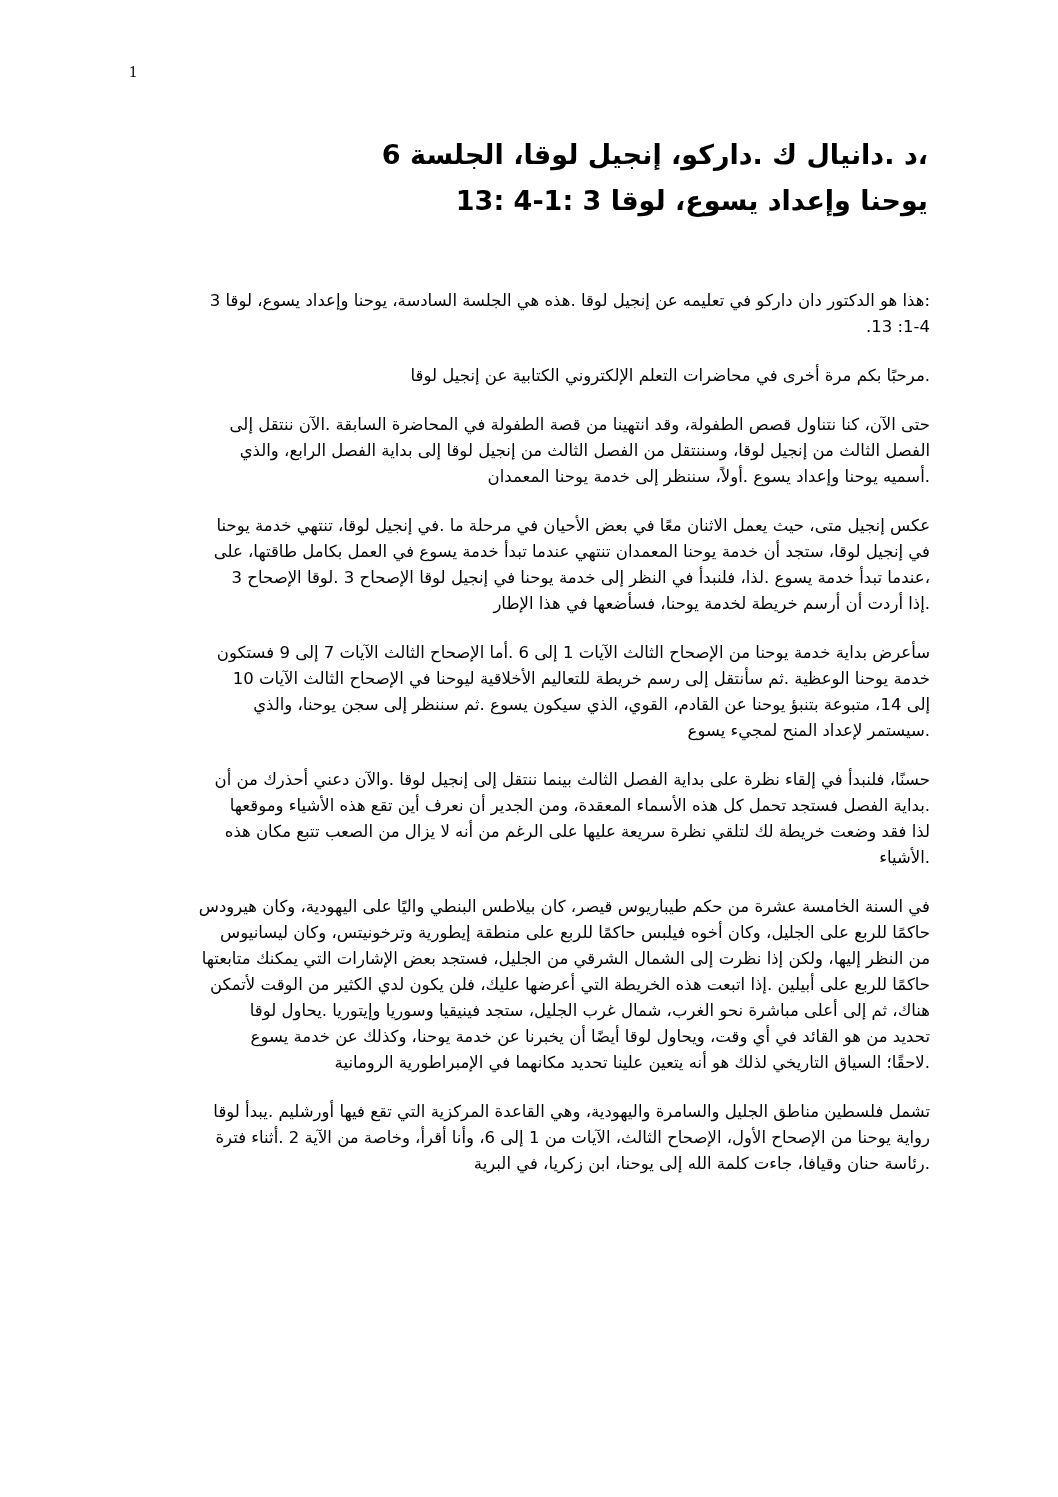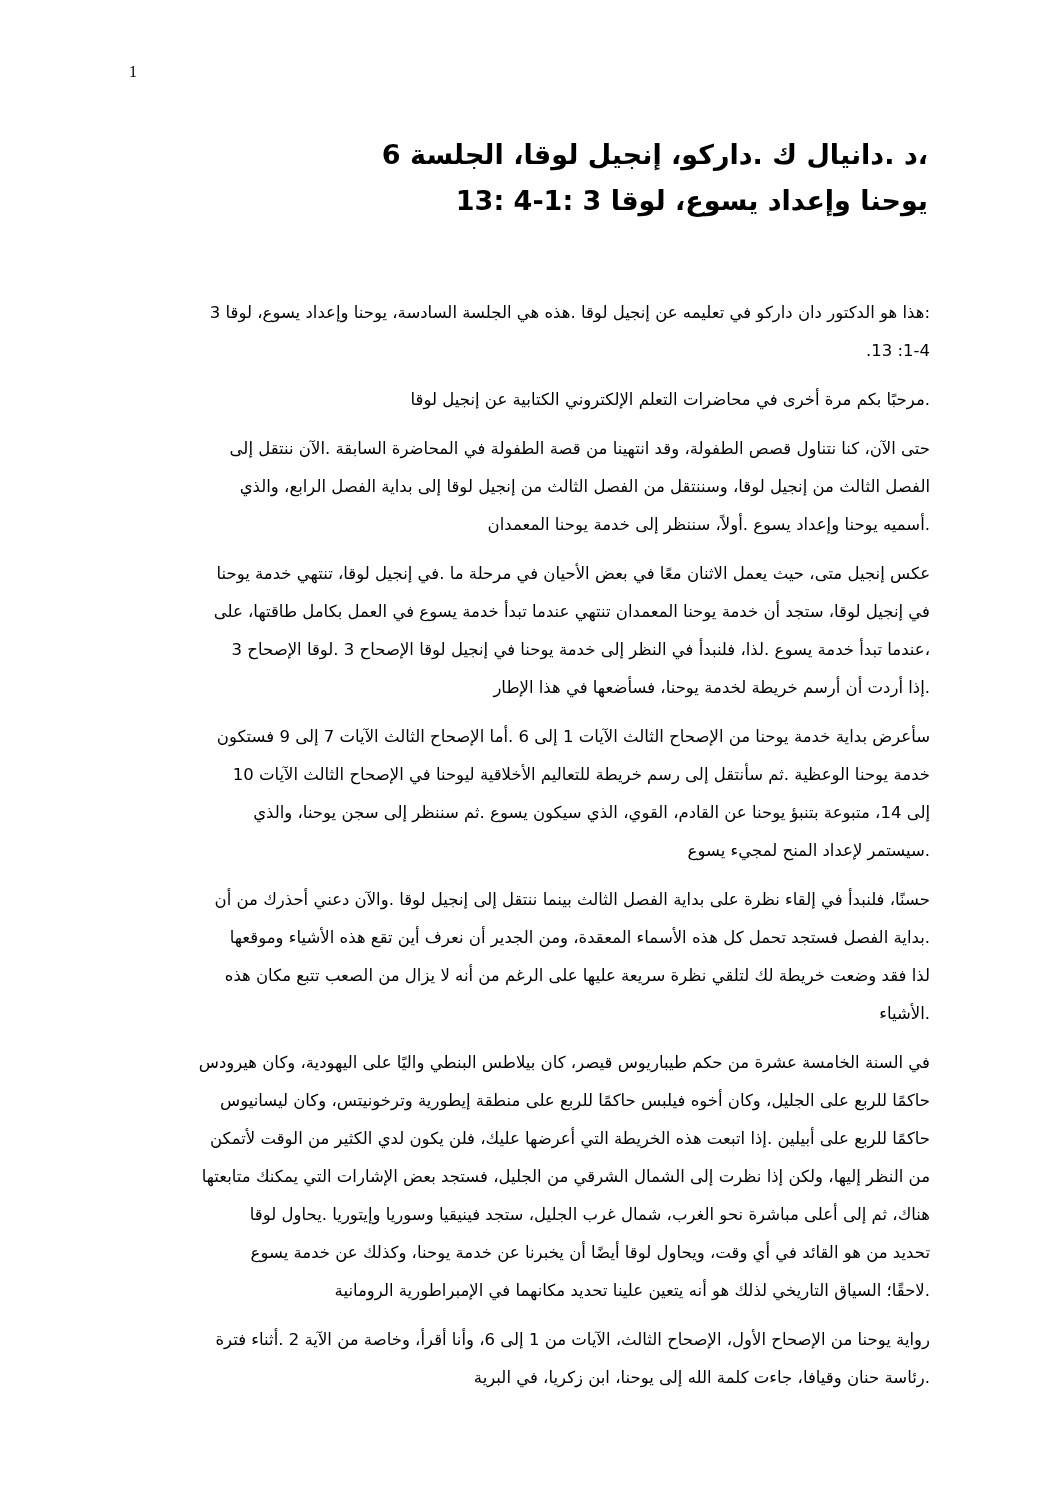--- a/index.html
+++ b/index.html
@@ -54,21 +54,20 @@
       font-family: "DejaVu Sans", sans-serif;
       font-size: 16.5px;
       line-height: 26px;
     }
     .para {
       margin: 0 0 23px 0;
     }
     .line {
       display: block;
       white-space: nowrap;
-      margin-top: 12px;
     }
   </style>
 </head>
 <body>
 
 <div class="page-number">1</div>
 
 <div class="title-block">
   <div class="title-line">،د .دانيال ك .داركو، إنجيل لوقا، الجلسة 6</div>
   <div class="title-line">يوحنا وإعداد يسوع، لوقا 3 :1-4 :13</div>
@@ -101,23 +100,24 @@
   </p>
   <p class="para">
     <span class="line">حسنًا، فلنبدأ في إلقاء نظرة على بداية الفصل الثالث بينما ننتقل إلى إنجيل لوقا .والآن دعني أحذرك من أن</span>
     <span class="line">.بداية الفصل فستجد تحمل كل هذه الأسماء المعقدة، ومن الجدير أن نعرف أين تقع هذه الأشياء وموقعها</span>
     <span class="line">لذا فقد وضعت خريطة لك لتلقي نظرة سريعة عليها على الرغم من أنه لا يزال من الصعب تتبع مكان هذه</span>
     <span class="line">.الأشياء</span>
   </p>
   <p class="para">
     <span class="line">في السنة الخامسة عشرة من حكم طيباريوس قيصر، كان بيلاطس البنطي واليًا على اليهودية، وكان هيرودس</span>
     <span class="line">حاكمًا للربع على الجليل، وكان أخوه فيلبس حاكمًا للربع على منطقة إيطورية وترخونيتس، وكان ليسانيوس</span>
+    <span class="line">من النظر إليها، ولكن إذا نظرت إلى الشمال الشرقي من الجليل، فستجد بعض الإشارات التي يمكنك متابعتها</span>
     <span class="line">حاكمًا للربع على أبيلين .إذا اتبعت هذه الخريطة التي أعرضها عليك، فلن يكون لدي الكثير من الوقت لأتمكن</span>
-    <span class="line">من النظر إليها، ولكن إذا نظرت إلى الشمال الشرقي من الجليل، فستجد بعض الإشارات التي يمكنك متابعتها</span>
     <span class="line">هناك، ثم إلى أعلى مباشرة نحو الغرب، شمال غرب الجليل، ستجد فينيقيا وسوريا وإيتوريا .يحاول لوقا</span>
     <span class="line">تحديد من هو القائد في أي وقت، ويحاول لوقا أيضًا أن يخبرنا عن خدمة يوحنا، وكذلك عن خدمة يسوع</span>
     <span class="line">.لاحقًا؛ السياق التاريخي لذلك هو أنه يتعين علينا تحديد مكانهما في الإمبراطورية الرومانية</span>
   </p>
   <p class="para">
+    <span class="line">تشمل فلسطين مناطق الجليل والسامرة واليهودية، وهي القاعدة المركزية التي تقع فيها أورشليم .يبدأ لوقا</span>
     <span class="line">رواية يوحنا من الإصحاح الأول، الإصحاح الثالث، الآيات من 1 إلى 6، وأنا أقرأ، وخاصة من الآية 2 .أثناء فترة</span>
     <span class="line">.رئاسة حنان وقيافا، جاءت كلمة الله إلى يوحنا، ابن زكريا، في البرية</span>
   </p>
 </div>
 
 </body></html>

